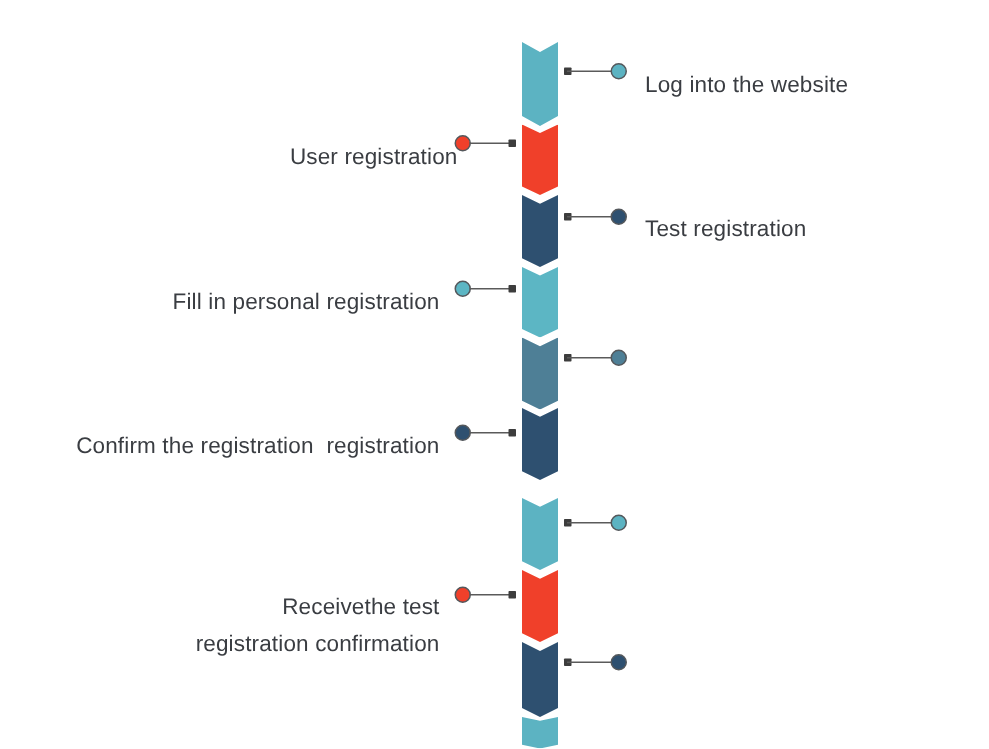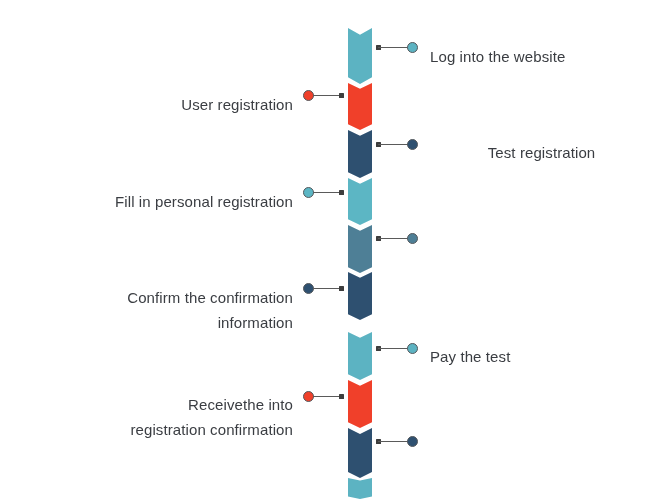--- a/index.html
+++ b/index.html
@@ -94,62 +94,61 @@
       <span class="line" style="width:30px;"></span>
       <span class="dot" style="background:#5CB3C2;"></span>
     </div>
     <div class="label right" style="left:430px;top:44px;width:223px;">Log into the website</div>
     <div class="chev" style="top:83px;height:47px;background:#F0402A;"></div>
     <div class="conn left" style="left:303px;top:90px;width:41px;">
       <span class="dot" style="background:#F0402A;"></span>
       <span class="line" style="width:29px;"></span>
       <span class="sq"></span>
     </div>
-    <div class="label left" style="left:180px;top:92px;width:113px;">User registration</div>
+    <div class="label left" style="left:192px;top:92px;width:113px;">User registration</div>
     <div class="chev" style="top:130px;height:48px;background:#2E5070;"></div>
     <div class="conn right" style="left:376px;top:139px;width:42px;">
       <span class="sq"></span>
       <span class="line" style="width:30px;"></span>
       <span class="dot" style="background:#2E5070;"></span>
     </div>
-    <div class="label right" style="left:430px;top:140px;width:223px;text-align:center;">Test registration</div>
+    <div class="label right" style="left:430px;top:140px;width:223px;">Test registration</div>
     <div class="chev" style="top:178px;height:47px;background:#5CB6C4;"></div>
     <div class="conn left" style="left:303px;top:187px;width:41px;">
       <span class="dot" style="background:#5CB6C4;"></span>
       <span class="line" style="width:29px;"></span>
       <span class="sq"></span>
     </div>
     <div class="label left" style="left:110px;top:189px;width:183px;">Fill in personal registration</div>
     <div class="chev" style="top:225px;height:48px;background:#4E7F96;"></div>
     <div class="conn right" style="left:376px;top:233px;width:42px;">
       <span class="sq"></span>
       <span class="line" style="width:30px;"></span>
       <span class="dot" style="background:#4E7F96;"></span>
     </div>
     <div class="chev" style="top:272px;height:48px;background:#2E5070;"></div>
     <div class="conn left" style="left:303px;top:283px;width:41px;">
       <span class="dot" style="background:#2E5070;"></span>
       <span class="line" style="width:29px;"></span>
       <span class="sq"></span>
     </div>
-    <div class="label left" style="left:50px;top:285px;width:243px;">Confirm the confirmation  information</div>
+    <div class="label left" style="left:50px;top:285px;width:243px;">Confirm the registration  registration</div>
     <div class="chev" style="top:332px;height:48px;background:#5CB3C2;"></div>
     <div class="conn right" style="left:376px;top:343px;width:42px;">
       <span class="sq"></span>
       <span class="line" style="width:30px;"></span>
       <span class="dot" style="background:#5CB3C2;"></span>
     </div>
-    <div class="label right" style="left:430px;top:344px;width:223px;">Pay the test</div>
     <div class="chev" style="top:380px;height:48px;background:#F0402A;"></div>
     <div class="conn left" style="left:303px;top:391px;width:41px;">
       <span class="dot" style="background:#F0402A;"></span>
       <span class="line" style="width:29px;"></span>
       <span class="sq"></span>
     </div>
-    <div class="label left" style="left:20px;top:392px;width:273px;">Receivethe into
+    <div class="label left" style="left:20px;top:392px;width:273px;">Receivethe test
 registration confirmation</div>
     <div class="chev" style="top:428px;height:50px;background:#2E5070;"></div>
     <div class="conn right" style="left:376px;top:436px;width:42px;">
       <span class="sq"></span>
       <span class="line" style="width:30px;"></span>
       <span class="dot" style="background:#2E5070;"></span>
     </div>
     <div class="chev" style="top:478px;height:21px;background:#5CB3C2;"></div>
   </div>
 

